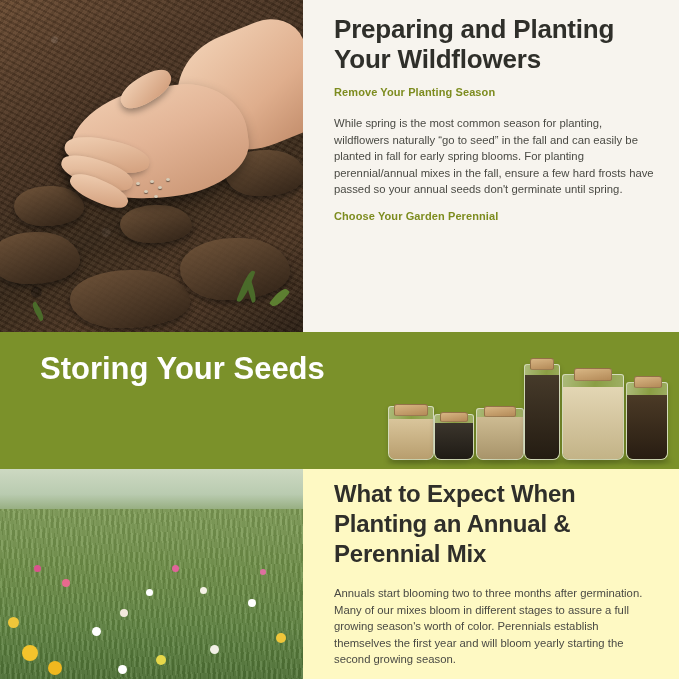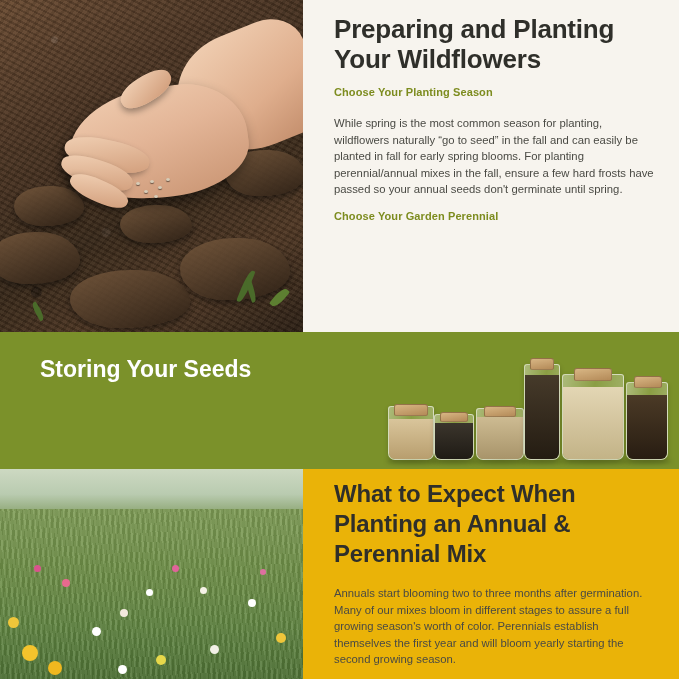--- a/index.html
+++ b/index.html
@@ -129,21 +129,21 @@
     width: 679px; height: 137px;
     background: #7b912a;
     overflow: hidden;
   }
   .sec2-text {
     position: absolute;
     left: 40px; top: 24px;
     width: 300px;
   }
   .h2 {
-    font-size: 23px;
+    font-size: 31px;
     font-weight: bold;
     color: #ffffff;
     line-height: 26px;
   }
   .body-light {
     font-size: 11.3px;
     line-height: 16.5px;
     color: #f2f4e4;
     margin-top: 10px;
   }
@@ -178,21 +178,21 @@
     background: rgba(0,0,0,0.18);
     border-radius: 50%;
     filter: blur(2px);
   }
 
   
   .sec3 {
     position: absolute;
     left: 0; top: 469px;
     width: 679px; height: 210px;
-    background: #eab308;
+    background: #fef9c3;
   }
   .sec3-photo {
     position: absolute;
     left: 0; top: 0;
     width: 303px; height: 210px;
     overflow: hidden;
     background: #7fa24f;
   }
   .meadow-sky {
     position: absolute; left:0; top:0; width:100%; height: 42px;
@@ -270,21 +270,21 @@
         <div class="seed-dot" style="left:86px; top:160px;"></div>
         <div class="seed-dot" style="left:108px; top:148px;"></div>
         <div class="seed-dot" style="left:96px; top:165px;"></div>
         <div class="seed-dot" style="left:78px; top:152px;"></div>
       </div>
     </div>
 
     <div class="sec1-text">
       <div class="h1">Preparing and Planting Your Wildflowers</div>
 
-      <div class="subhead">Choose Your Planting Season</div>
+      <div class="subhead">Remove Your Planting Season</div>
       <div class="body">While spring is the most common season for planting, wildflowers naturally “go to seed” in the fall and can easily be planted in fall for early spring blooms. For planting perennial/annual mixes in the fall, ensure a few hard frosts have passed so your annual seeds don't germinate until spring.</div>
 
       <div class="subhead">Choose Your Garden Perennial</div>
 
     </div>
   </div>
 
   <div class="sec2">
     <div class="sec2-text">
       <div class="h2">Storing Your Seeds</div>

